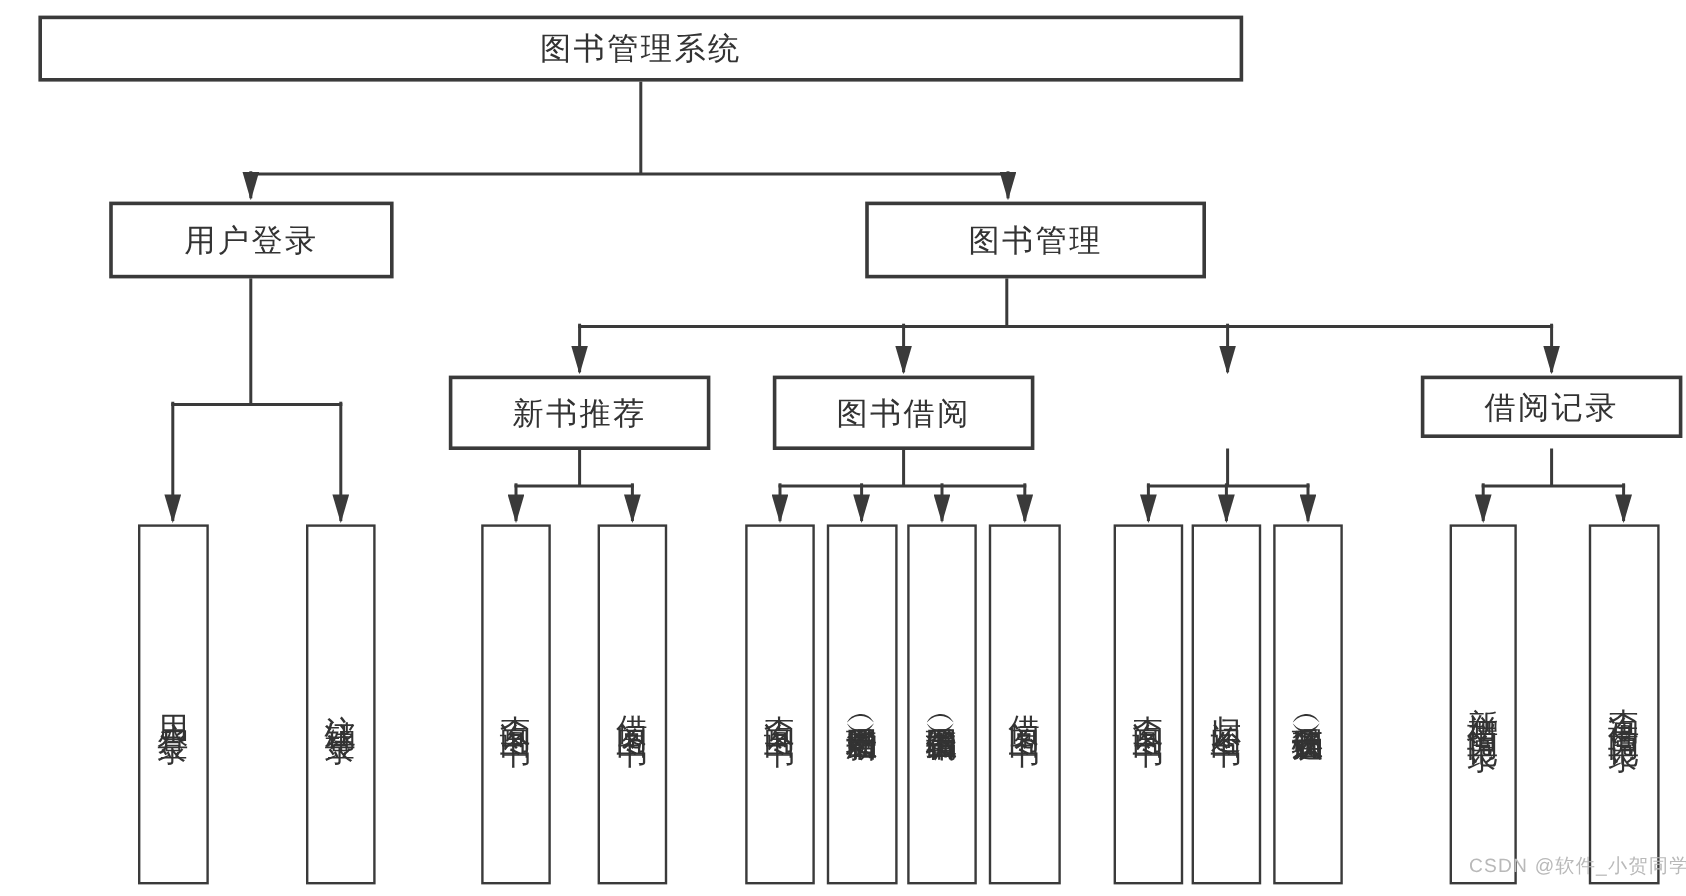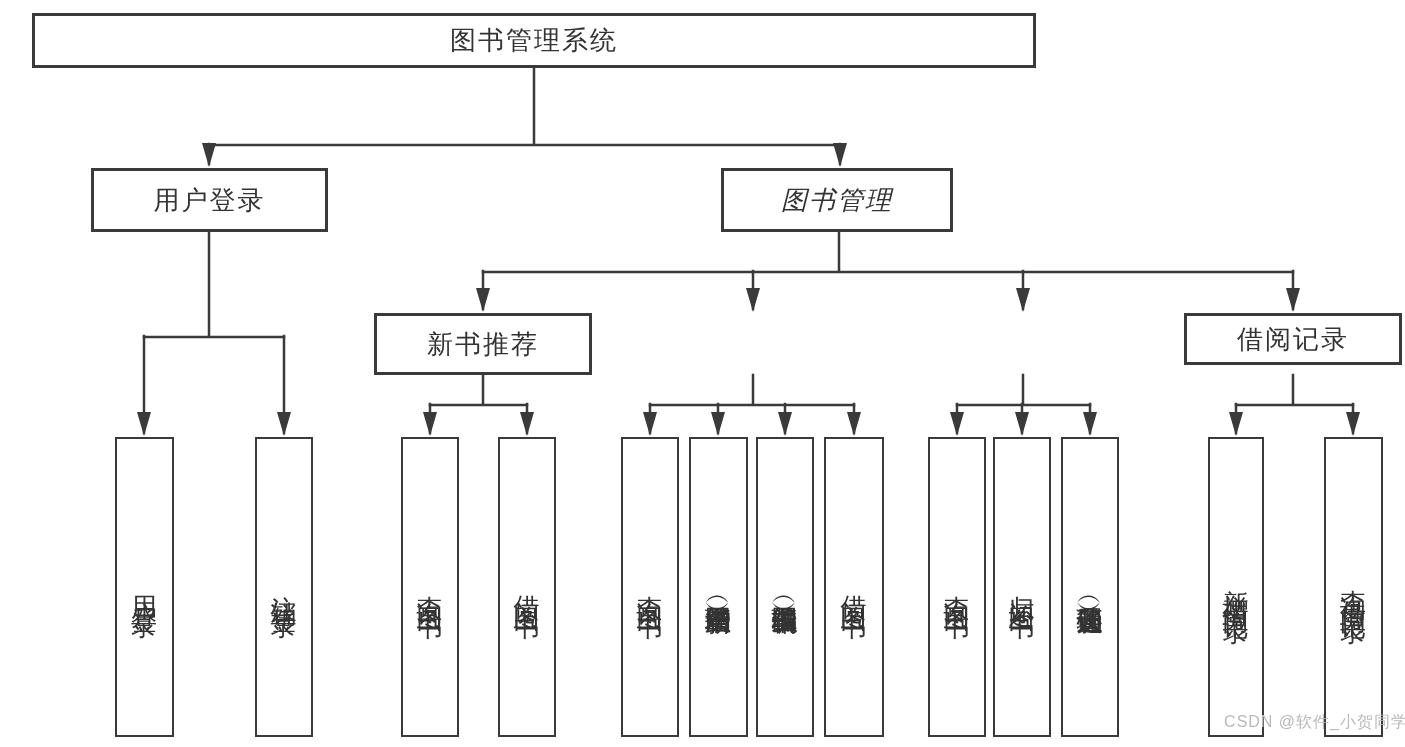--- a/index.html
+++ b/index.html
@@ -109,23 +109,24 @@
     <path class="link" d="M1079,404 V433" marker-end="url(#arrow)"></path>
 
     <path class="link" d="M1282,375 V405 M1225,405 H1342"></path>
     <path class="link" d="M1225,404 V433" marker-end="url(#arrow)"></path>
     <path class="link" d="M1342,404 V433" marker-end="url(#arrow)"></path>
   </svg>
 
   <div class="node h-box" style="left:21px; top:13px; width:1004px; height:55px;">图书管理系统</div>
 
   <div class="node h-box" style="left:80px; top:168px; width:237px; height:64px;">用户登录</div>
-  <div class="node h-box" style="left:710px; top:168px; width:232px; height:64px;font-style:italic;">图书管理</div>
+  <div class="node h-box" style="left:710px; top:168px; width:284px; height:64px;">图书管理</div>
 
   <div class="node h-box" style="left:363px; top:313px; width:218px; height:62px;">新书推荐</div>
+  <div class="node h-box" style="left:633px; top:313px; width:218px; height:62px;">图书借阅</div>
   <div class="node h-box" style="left:1173px; top:313px; width:218px; height:52px;font-family:Liberation Mono, monospace;">借阅记录</div>
 
   <div class="node v-box ls5" style="left:104px; top:437px; width:59px; height:300px;">用户登录</div>
   <div class="node v-box ls5" style="left:244px; top:437px; width:58px; height:300px;">注销登录</div>
 
   <div class="node v-box ls5" style="left:390px; top:437px; width:58px; height:300px;">查询图书</div>
   <div class="node v-box ls5" style="left:487px; top:437px; width:58px; height:300px;">借阅图书</div>
 
   <div class="node v-box ls5" style="left:610px; top:437px; width:58px; height:300px;">查询图书</div>
   <div class="node v-box ls0" style="left:678px; top:437px; width:59px; height:300px;">新增图书（管理员）</div>

